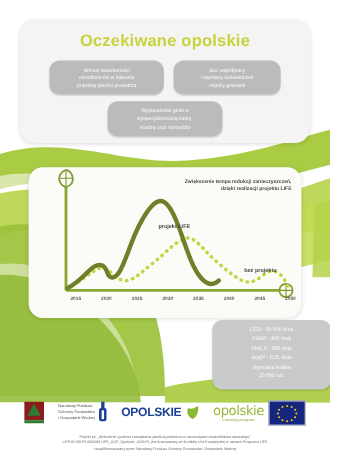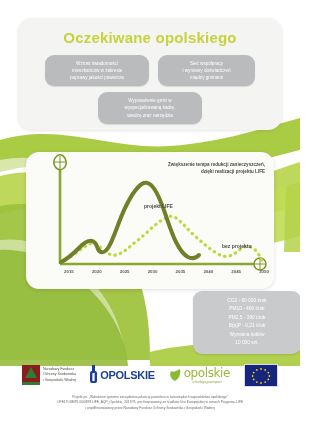--- a/index.html
+++ b/index.html
@@ -74,21 +74,21 @@
   .values-pill div{white-space:nowrap;}
 
   
   .footer{
     position:absolute;left:0;top:358px;width:300px;z-index:7;
   }
   .logo-row{
     display:flex;align-items:center;justify-content:space-between;
     padding:0 22px;height:34px;
   }
-  .logo{display:flex;align-items:center;gap:3px;}
+  .logo{display:flex;align-items:center;gap:13px;}
   .logo-text{font-size:3.6px;line-height:1.45;color:#4b4b46;}
   .nfos-text{white-space:nowrap;}
   .opolskie-wordmark{
     font-size:11px;font-weight:bold;color:#1b3f94;letter-spacing:-.3px;
   }
   .opolskie-ekologia{
     font-size:12px;color:#9ab73c;letter-spacing:-.4px;
     font-family:"DejaVu Sans", sans-serif;
   }
   .opolskie-sub{font-size:3.2px;color:#8aa83a;text-align:center;}
@@ -114,21 +114,21 @@
     <path d="M0,240 C36,236 66,254 92,282 C116,308 124,336 126,364 L0,364 Z" fill="#ffffff" opacity=".45"></path>
     <path d="M0,250 C36,248 70,268 96,296 C118,320 126,344 128,366 L0,366 Z" fill="#8fb833" opacity=".85"></path>
     <path d="M220,200 C250,196 276,190 300,182 L300,236 C272,244 246,250 222,250 Z" fill="#c2dc54" opacity=".9"></path>
     <path d="M150,352 C180,344 240,340 300,342 L300,372 C236,372 186,378 150,386 Z" fill="#a8cb3c" opacity=".9"></path>
     <rect x="0" y="366" width="300" height="58" fill="#ffffff"></rect>
     <path d="M286,186 L300,182 L300,252 L284,252 Z" fill="#b5d24a" opacity=".85"></path>
   </svg>
 </div>
 
 <div class="results-card">
-  <div class="results-title">Oczekiwane opolskiego</div>
+  <div class="results-title">Oczekiwane opolskie</div>
 
   <div class="pill-row">
     <div class="pill w1">
       <div>Wzrost świadomości</div>
       <div>mieszkańców w zakresie</div>
       <div>poprawy jakości powietrza</div>
     </div>
     <div class="pill w2">
       <div>Sieć współpracy</div>
       <div>i wymiany doświadczeń</div>

